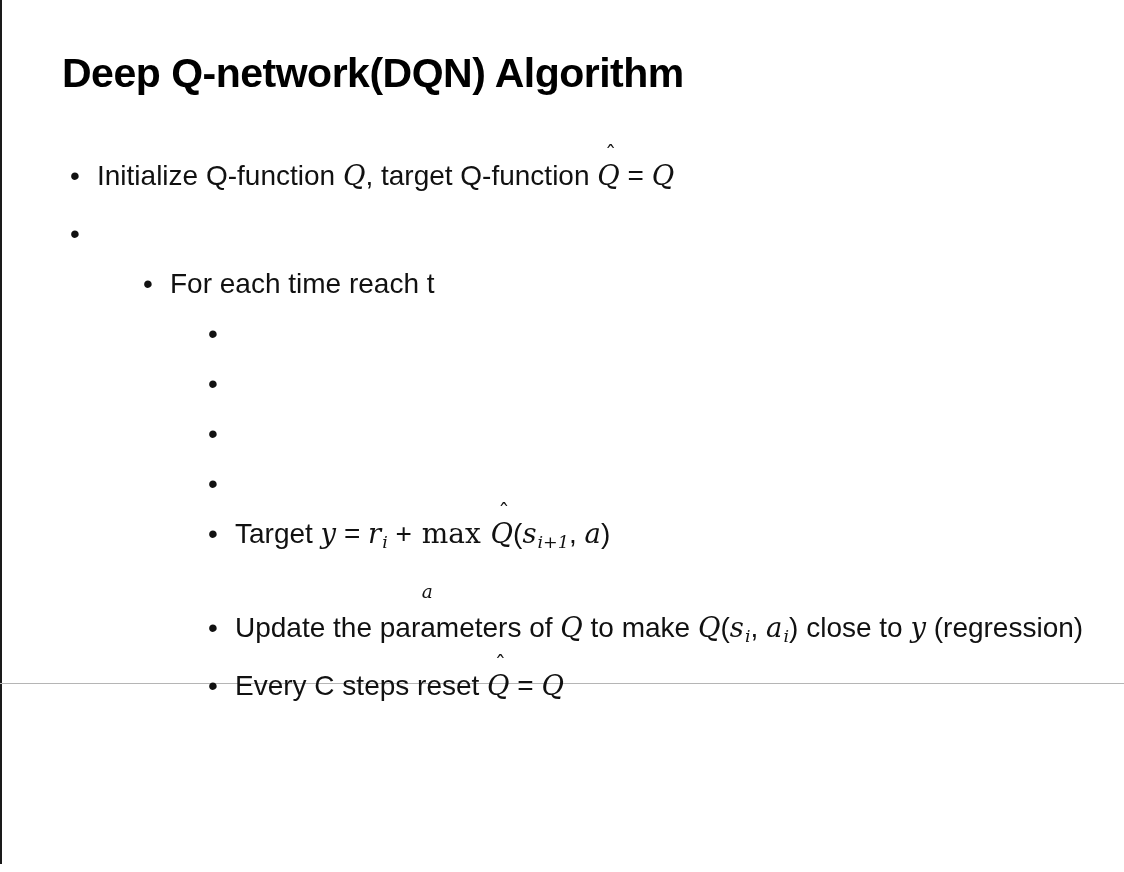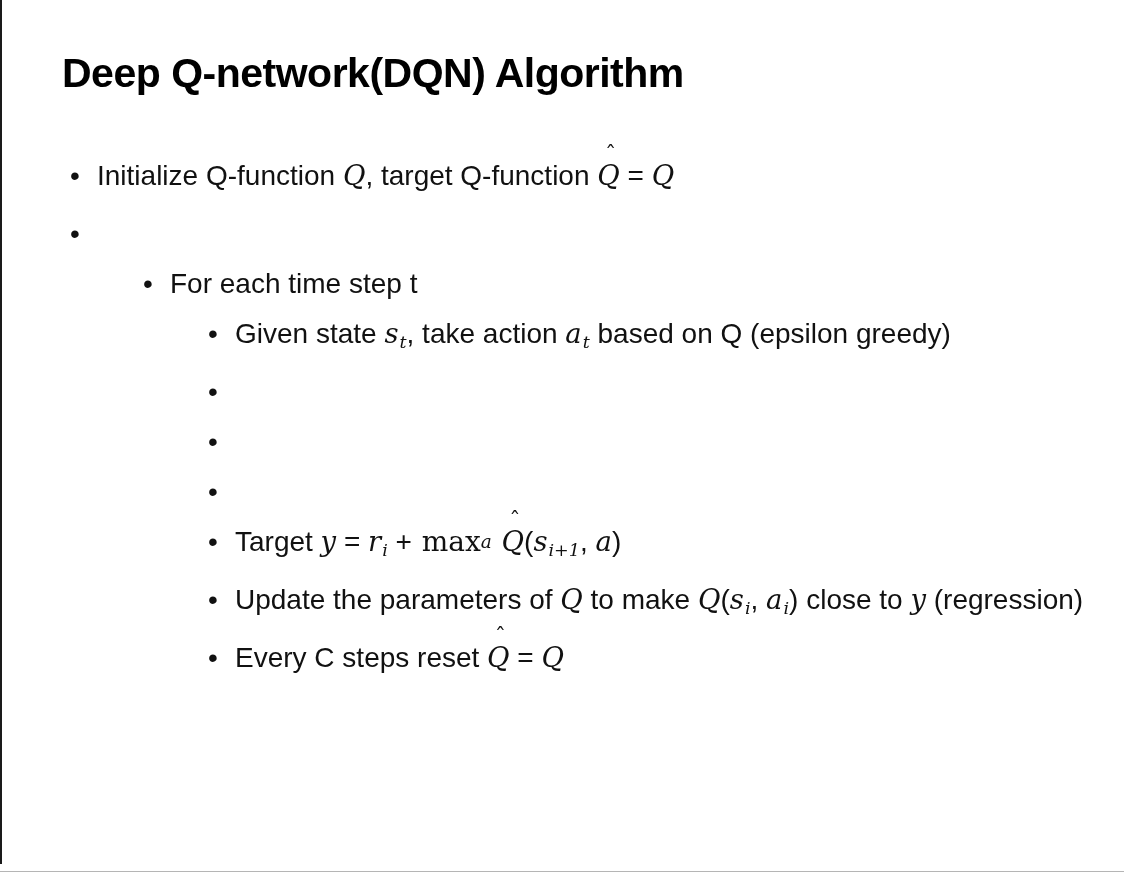--- a/index.html
+++ b/index.html
@@ -5,21 +5,21 @@
   html, body { margin: 0; padding: 0; }
   body {
     width: 1124px; height: 872px;
     background: #ffffff;
     font-family: "Liberation Sans", sans-serif;
     color: #111111;
     overflow: hidden;
   }
   .slide {
     position: relative;
-    width: 1124px; height: 872px;
+    width: 1124px; height: 684px;
     background: #ffffff;
   }
   .edge-left {
     position: absolute; left: 0; top: 0;
     width: 2px; height: 864px;
     background: #1a1a1a;
   }
   .edge-bottom {
     position: absolute; left: 0; bottom: 0;
     width: 100%; height: 1px;
@@ -64,24 +64,25 @@
   .hat {
     position: absolute;
     top: -0.40em; left: 50%;
     transform: translateX(-32%);
     font-size: 0.82em;
     font-style: normal;
     line-height: 1;
   }
   .munder {
     display: inline-flex;
-    align-items: center;
+    flex-direction: column;
     line-height: 1.05;
     vertical-align: baseline;
     margin: 0 2px;
+    gap: 33px;
   }
   .mop { font-family: "DejaVu Serif", serif; font-style: normal; }
   .munder-sub {
     font-family: "DejaVu Serif", serif;
     font-style: italic;
     font-size: 0.66em;
     margin-top: 1px;
   }
 </style>
 </head>
@@ -94,25 +95,24 @@
   <div class="bullets">
       <div class="row b1">
         <span class="marker">•</span>
         <span class="content">Initialize Q-function <span class="mvar">Q</span>, target Q-function <span class="mvar hat-wrap"><span class="hat">ˆ</span>Q</span> = <span class="mvar">Q</span></span>
       </div>
       <div class="row b1">
         <span class="marker">•</span>
       </div>
       <div class="row b2">
         <span class="marker">•</span>
-        <span class="content">For each time step t</span>
+        <span class="content">For each time reach t</span>
       </div>
       <div class="row b3">
         <span class="marker">•</span>
-        <span class="content">Given state <span class="mvar">s<span class="sub">t</span></span>, take action <span class="mvar">a<span class="sub">t</span></span> based on Q (epsilon greedy)</span>
       </div>
       <div class="row b3">
         <span class="marker">•</span>
       </div>
       <div class="row b3">
         <span class="marker">•</span>
       </div>
       <div class="row b3">
         <span class="marker">•</span>
       </div>

